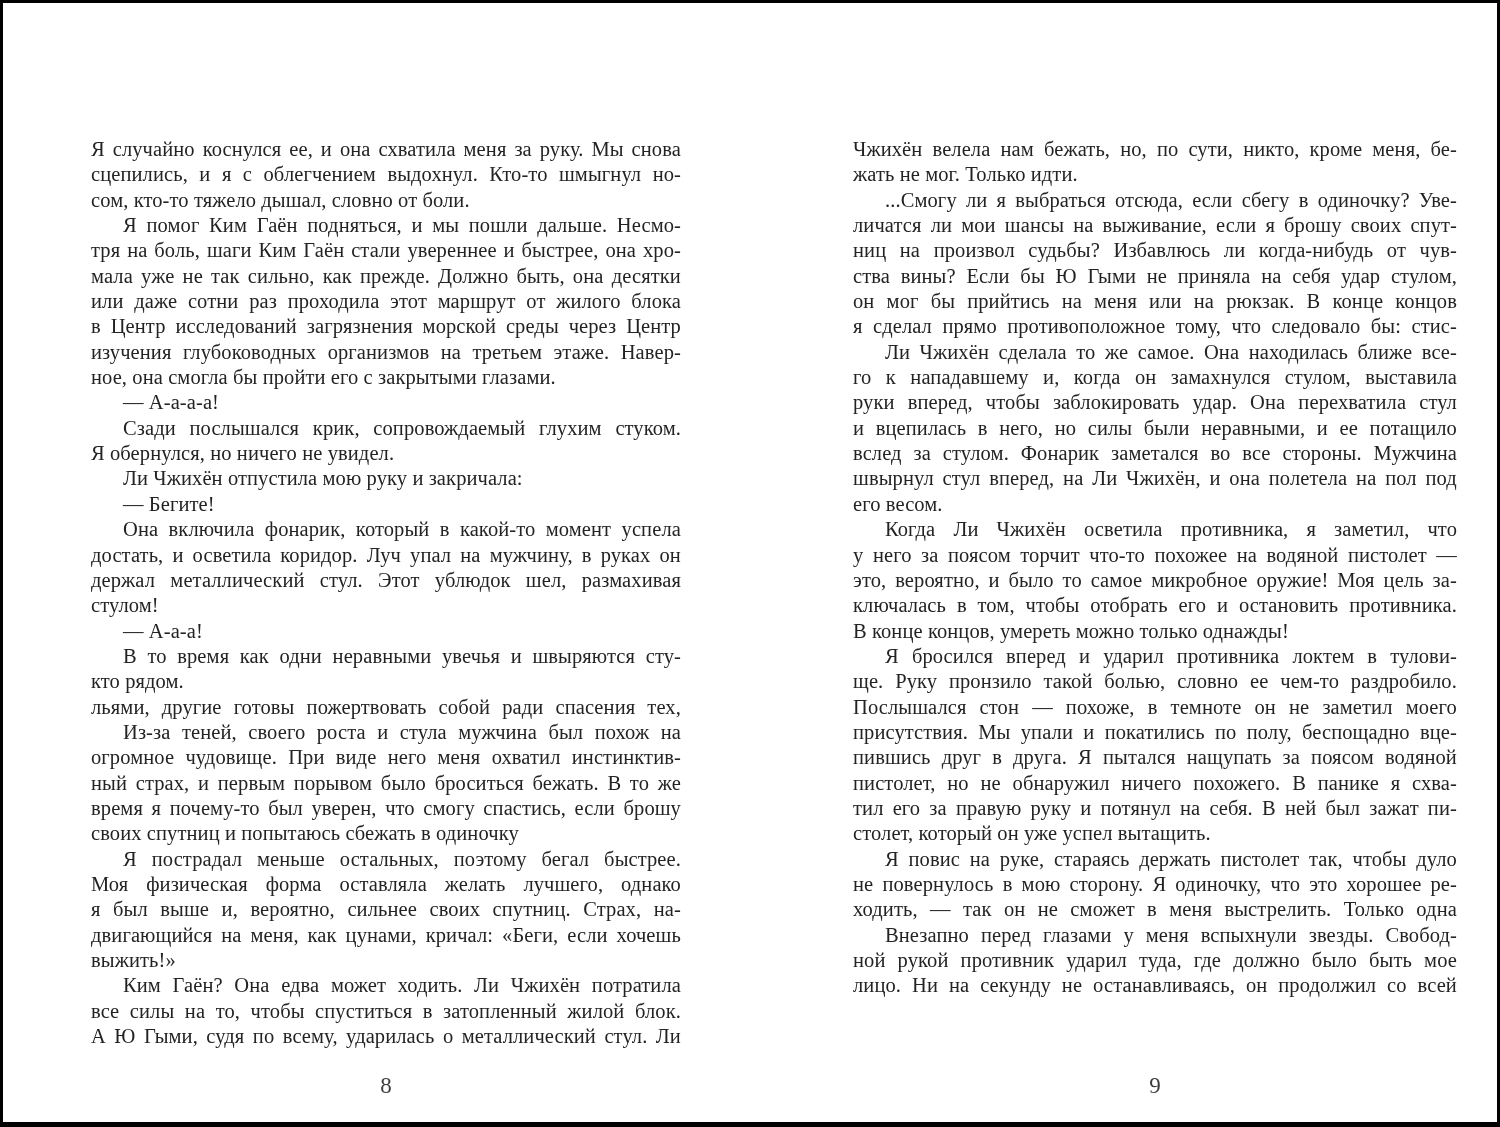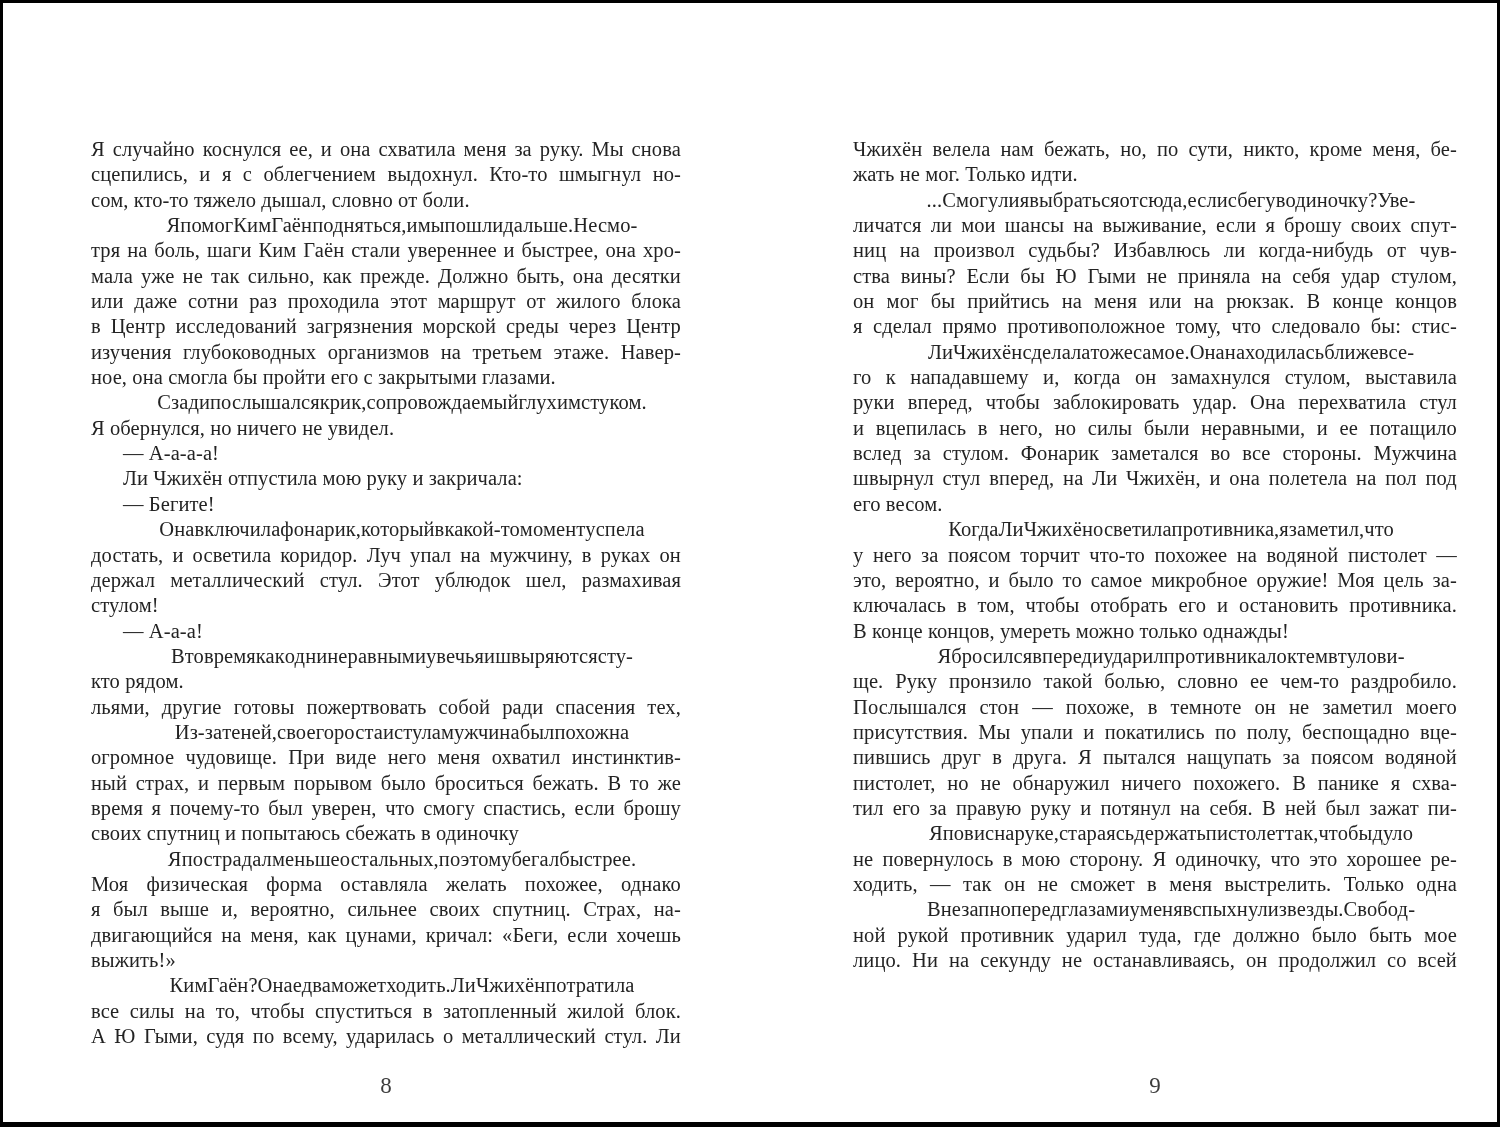--- a/index.html
+++ b/index.html
@@ -34,21 +34,21 @@
     font-size: 20.5px;
     white-space: nowrap;
     letter-spacing: 0.1px;
   }
   .line.just {
     display: flex;
     justify-content: space-between;
     align-items: baseline;
     white-space: normal;
   }
-  .line.ind { padding-left: 32px; justify-content: center; }
+  .line.ind { padding-left: 32px; }
   .folio {
     position: absolute;
     top: 1068px;
     height: 30px;
     line-height: 30px;
     text-align: center;
     font-size: 23px;
     color: #3d3d3d;
   }
   .folio.left  { left: 88px;  width: 590px; }
@@ -154,32 +154,32 @@
           <span>глубоководных</span>
           <span>организмов</span>
           <span>на</span>
           <span>третьем</span>
           <span>этаже.</span>
           <span>Навер-</span>
         </div>
         <div class="line">ное, она смогла бы пройти его с закрытыми глазами.</div>
       </div>
       <div class="para">
+        <div class="line ind">— А-а-а-а!</div>
+      </div>
+      <div class="para">
         <div class="line ind just">
           <span>Сзади</span>
           <span>послышался</span>
           <span>крик,</span>
           <span>сопровождаемый</span>
           <span>глухим</span>
           <span>стуком.</span>
         </div>
         <div class="line">Я обернулся, но ничего не увидел.</div>
-      </div>
-      <div class="para">
-        <div class="line ind">— А-а-а-а!</div>
       </div>
       <div class="para">
         <div class="line ind">Ли Чжихён отпустила мою руку и закричала:</div>
       </div>
       <div class="para">
         <div class="line ind">— Бегите!</div>
       </div>
       <div class="para">
         <div class="line ind just">
           <span>Она</span>
@@ -302,21 +302,21 @@
           <span>поэтому</span>
           <span>бегал</span>
           <span>быстрее.</span>
         </div>
         <div class="line just">
           <span>Моя</span>
           <span>физическая</span>
           <span>форма</span>
           <span>оставляла</span>
           <span>желать</span>
-          <span>похожее,</span>
+          <span>лучшего,</span>
           <span>однако</span>
         </div>
         <div class="line just">
           <span>я</span>
           <span>был</span>
           <span>выше</span>
           <span>и,</span>
           <span>вероятно,</span>
           <span>сильнее</span>
           <span>своих</span>
@@ -673,20 +673,21 @@
           <span>и</span>
           <span>потянул</span>
           <span>на</span>
           <span>себя.</span>
           <span>В</span>
           <span>ней</span>
           <span>был</span>
           <span>зажат</span>
           <span>пи-</span>
         </div>
+        <div class="line">столет, который он уже успел вытащить.</div>
       </div>
       <div class="para">
         <div class="line ind just">
           <span>Я</span>
           <span>повис</span>
           <span>на</span>
           <span>руке,</span>
           <span>стараясь</span>
           <span>держать</span>
           <span>пистолет</span>

